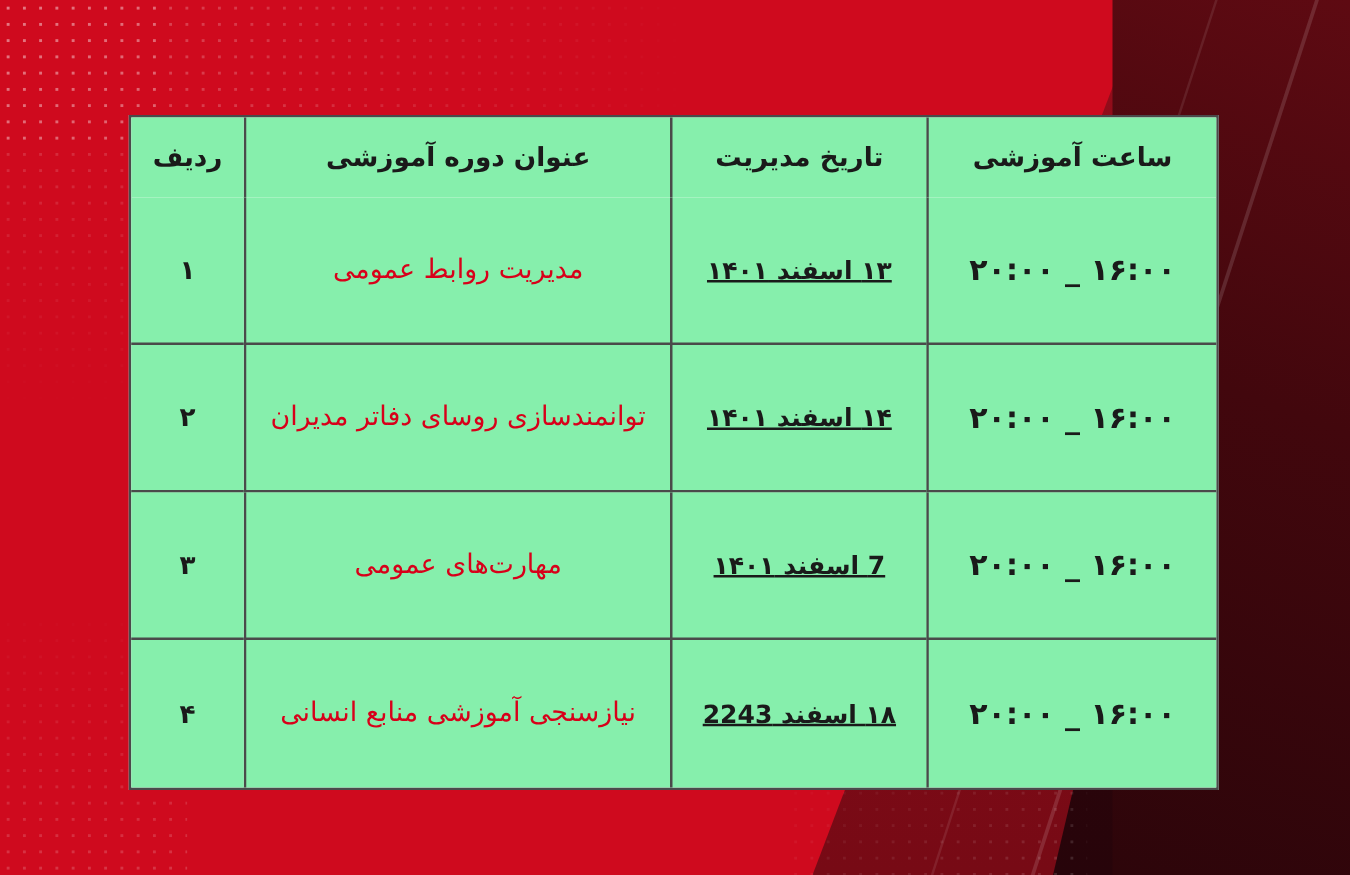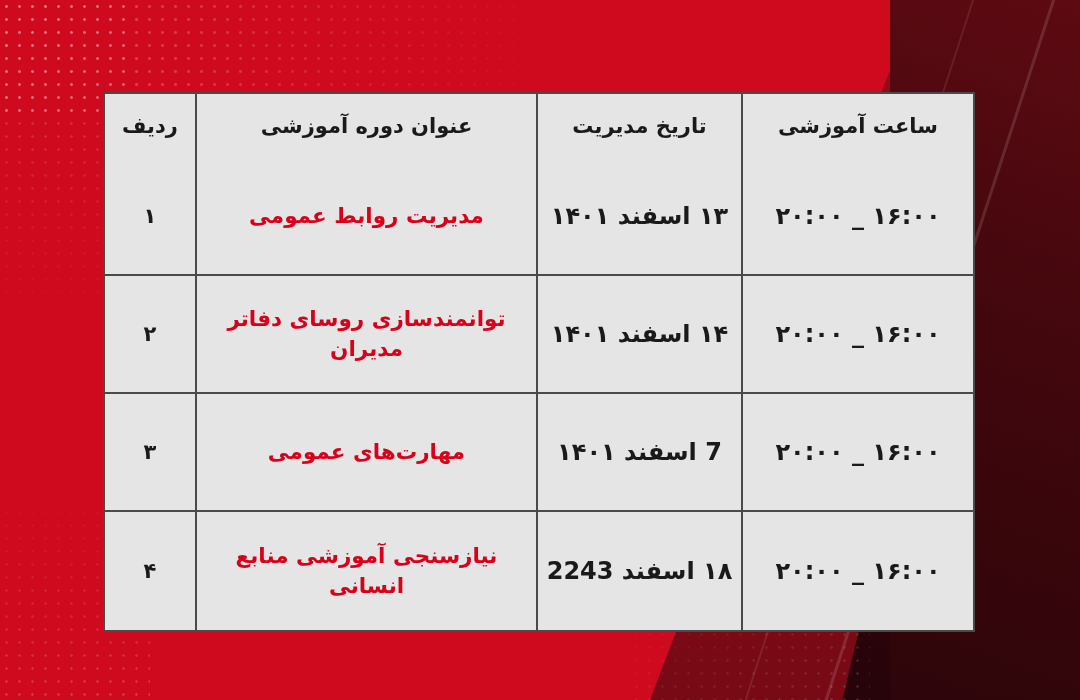--- a/index.html
+++ b/index.html
@@ -126,21 +126,21 @@
     border-spacing: 0;
     table-layout: fixed;
     background: #ffffff;
     border: 2.5px solid #4a4a4a;
   }
   table.schedule td, table.schedule th {
     border-left: 2.5px solid #4a4a4a;
     border-bottom: 2.5px solid #4a4a4a;
     text-align: center;
     vertical-align: middle;
-    background: #e5e5e5;
+    background: #86efac;
     padding: 0 6px;
   }
   
   table.schedule tr > *:last-child { border-left: none; }
   table.schedule tr:last-child > * { border-bottom: none; }
 
   thead th {
     height: 64px;
     font-size: 21px;
     font-weight: bold;
@@ -149,25 +149,25 @@
   }
   tbody td {
     height: 118px;
     font-size: 20px;
     color: #1a1a1a;
     font-weight: bold;
   }
   td.course {
     color: #d8001a;
     font-size: 21.5px;
-    font-weight: bold;
+    font-weight: normal;
     line-height: 1.4;
   }
   td.idx { font-size: 21px; }
-  td.date { font-size: 24px; }
+  td.date { font-size: 20px; text-decoration: underline; }
   td.time { font-size: 24px; letter-spacing: .5px; }
 
   col.c-time { width: 232px; }
   col.c-date { width: 205px; }
   col.c-course { width: 341px; }
   col.c-idx { width: 90px; }
 </style>
 </head>
 <body>
 

